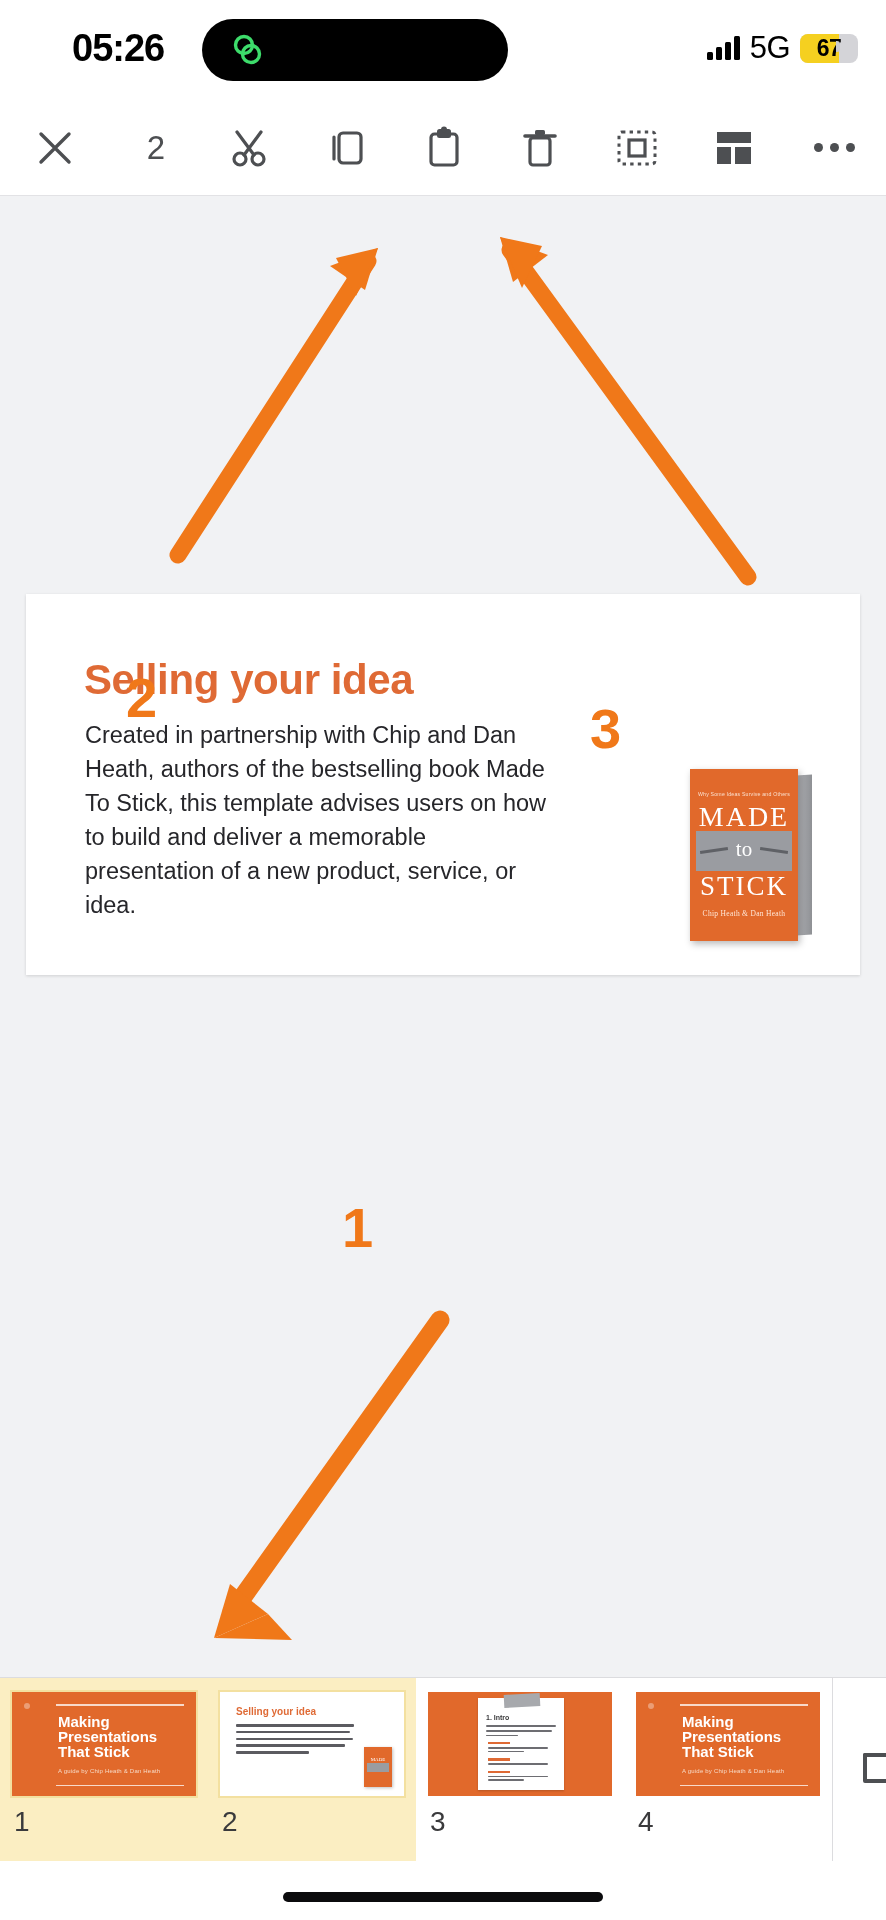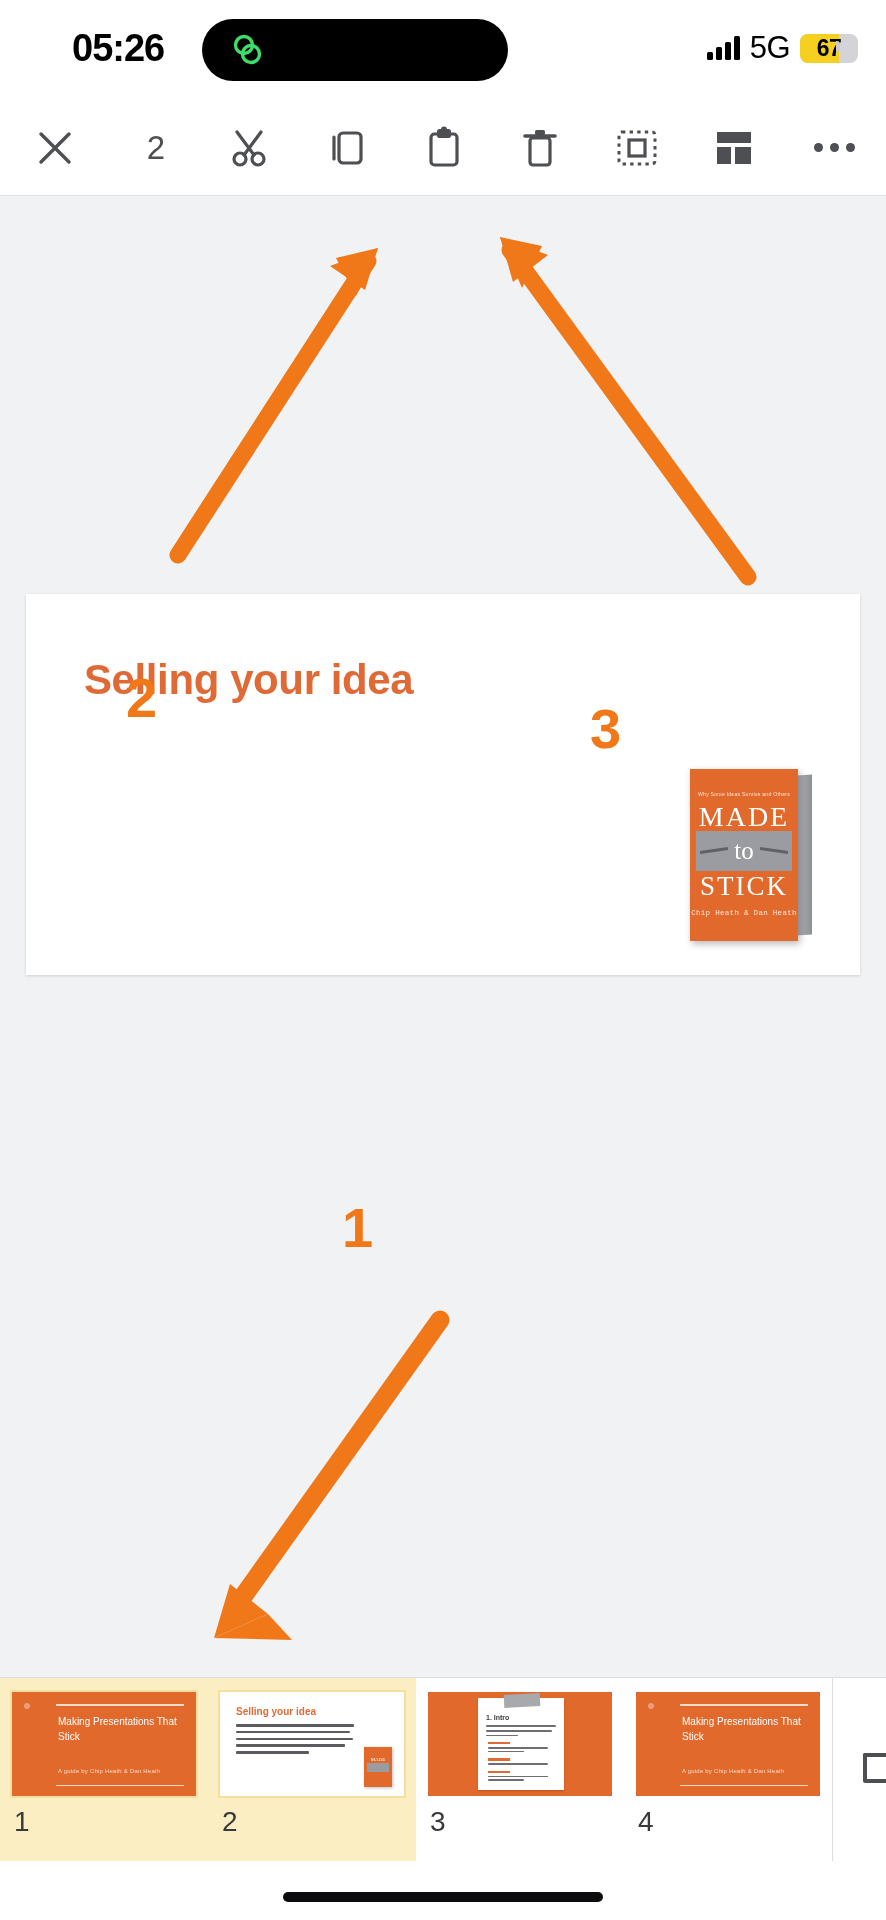--- a/index.html
+++ b/index.html
@@ -141,31 +141,31 @@
   }
   .book-made { top: 34px; }
   .book-stick { top: 104px; font-size: 27px; }
   .book-band {
     position:absolute; left: 6px; right: 6px; top: 62px;
     height: 40px; background:#9a9ca1;
   }
   .book-to {
     position:absolute; left:0; right:0; top: 68px;
     text-align:center; color:#fff;
-    font-family:"Liberation Serif", serif; font-size: 25px;
+    font-family:"Liberation Serif", serif; font-size: 21px;
   }
   .book-band::before, .book-band::after{
     content:""; position:absolute; top:18px; height:3px; background:#5f6166;
   }
   .book-band::before{ left:4px; width:28px; transform:rotate(-8deg);}
   .book-band::after{ right:4px; width:28px; transform:rotate(8deg);}
   .book-authors {
     position:absolute; left:0; right:0; top: 140px;
     text-align:center; color:#ffe6d6; font-size: 7.5px;
-    font-family:Liberation Mono, monospace; letter-spacing:0.3px;
+    font-family:Liberation Serif, serif; letter-spacing:0.3px;
   }
 
   
   .anno { position: absolute; pointer-events: none; }
   .anno-num {
     position: absolute;
     color: #f07819; font-weight: bold;
     font-size: 56px; line-height: 1;
   }
   #anno-num-1 { left: 342px; top: 1200px; }
@@ -200,21 +200,21 @@
 
   
   .ts-line {
     position:absolute; left: 44px; right: 12px; height:1.5px;
     background: rgba(255,255,255,0.75);
   }
   .ts-line.top { top: 12px; }
   .ts-line.bot { bottom: 10px; }
   .ts-title {
     position:absolute; left: 46px; top: 22px; right: 10px;
-    font-size: 10px; font-weight: normal; line-height: 15px;
+    font-size: 15px; font-weight: bold; line-height: 15px;
     color: #ffffff;
   }
   .ts-sub {
     position:absolute; left: 46px; bottom: 22px;
     font-size: 6px; color: #f7d9c5; letter-spacing:0.2px;
   }
   .ts-dot {
     position:absolute; left: 12px; top: 11px;
     width: 6px; height: 6px; border-radius:50%;
     background: rgba(255,255,255,0.35);
@@ -387,20 +387,21 @@
           <b></b>
           <b></b>
         </span>
     </div>
   </div>
 
   <div class="canvas">
 
     <div class="slide-card">
       <div class="slide-title">Selling your idea</div>
+      <div class="slide-body">Created in partnership with Chip and Dan Heath, authors of the bestselling book Made To Stick, this template advises users on how to build and deliver a memorable presentation of a new product, service, or idea.</div>
 
       <div class="book">
         <div class="book-spine"></div>
         <div class="book-front">
           <div class="book-tag">Why Some Ideas Survive and Others Die</div>
           <div class="book-made">MADE</div>
           <div class="book-band"></div>
           <div class="book-to">to</div>
           <div class="book-stick">STICK</div>
           <div class="book-authors">Chip Heath &amp; Dan Heath</div>

